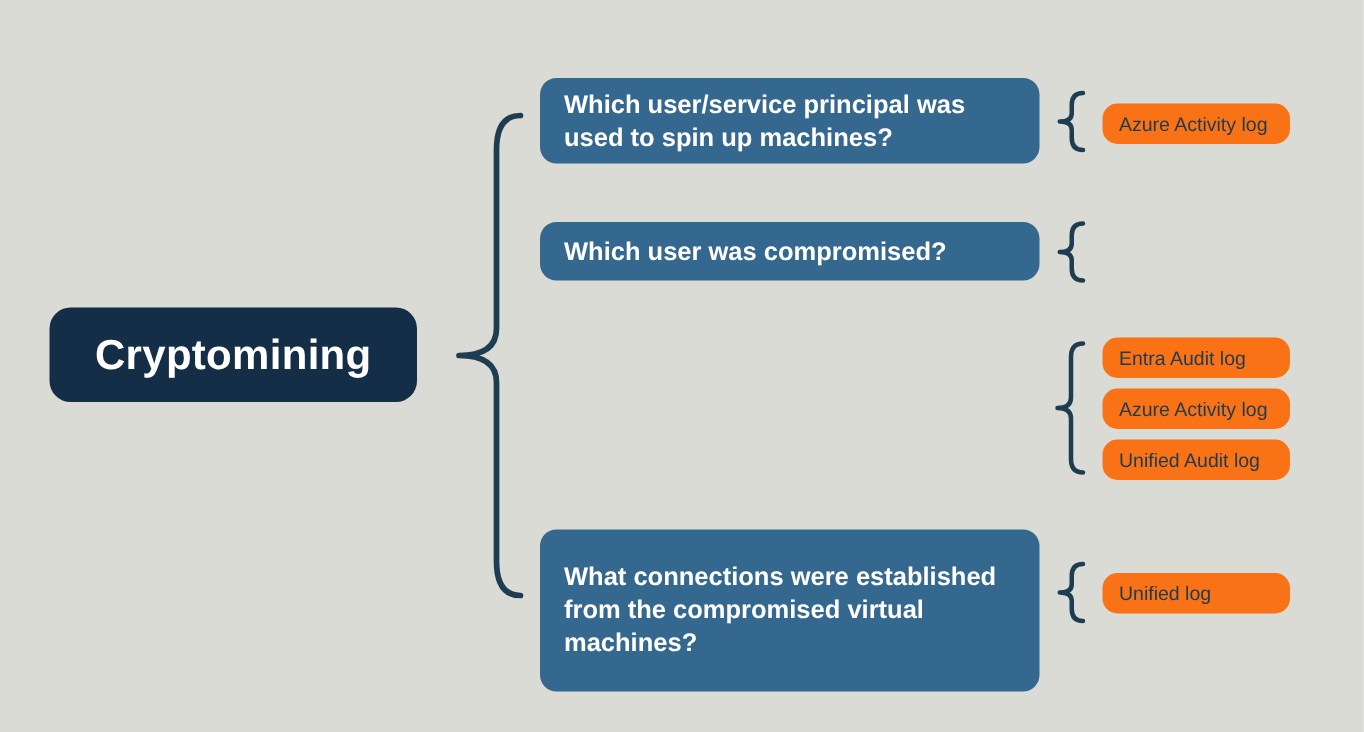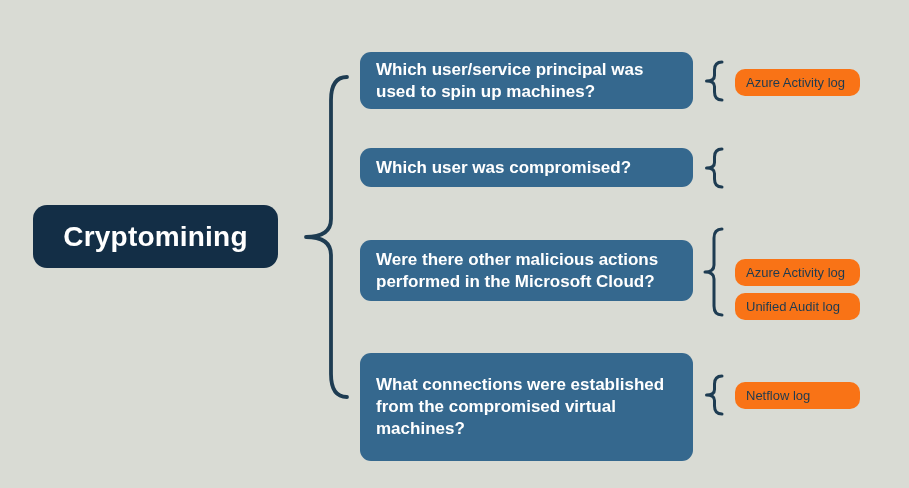--- a/index.html
+++ b/index.html
@@ -121,36 +121,36 @@
     <span>Azure Activity log</span>
   </div>
 
   <div class="qbox q1">
     <span>Which user was compromised?</span>
   </div>
   <svg class="brace sbrace b1" width="22" height="42" viewBox="0 0 22 42">
     <path d="M 19 2 Q 11.5 2, 11.5 10 L 11.5 15.5 Q 11.5 21, 3.5 21 Q 11.5 21, 11.5 26.5 L 11.5 32 Q 11.5 40, 19 40"></path>
   </svg>
 
-  <div class="qbox q2">
-    <span>Were there other malicious actions performed in the Microsoft Cloud?</span>
-  </div>
   <svg class="brace sbrace b2" width="24" height="90" viewBox="0 0 24 90">
     <path d="M 20 2 Q 12 2, 12 11 L 12 38 Q 12 45, 3 45 Q 12 45, 12 52 L 12 79 Q 12 88, 20 88"></path>
   </svg>
+  <div class="pill p20">
+    <span>Entra Audit log</span>
+  </div>
   <div class="pill p21">
     <span>Azure Activity log</span>
   </div>
   <div class="pill p22">
     <span>Unified Audit log</span>
   </div>
 
   <div class="qbox q3">
     <span>What connections were established from the compromised virtual machines?</span>
   </div>
   <svg class="brace sbrace b3" width="22" height="42" viewBox="0 0 22 42">
     <path d="M 19 2 Q 11.5 2, 11.5 10 L 11.5 15.5 Q 11.5 21, 3.5 21 Q 11.5 21, 11.5 26.5 L 11.5 32 Q 11.5 40, 19 40"></path>
   </svg>
   <div class="pill p30">
-    <span>Netflow log</span>
+    <span>Unified log</span>
   </div>
 
 </div>
 
 </body></html>

